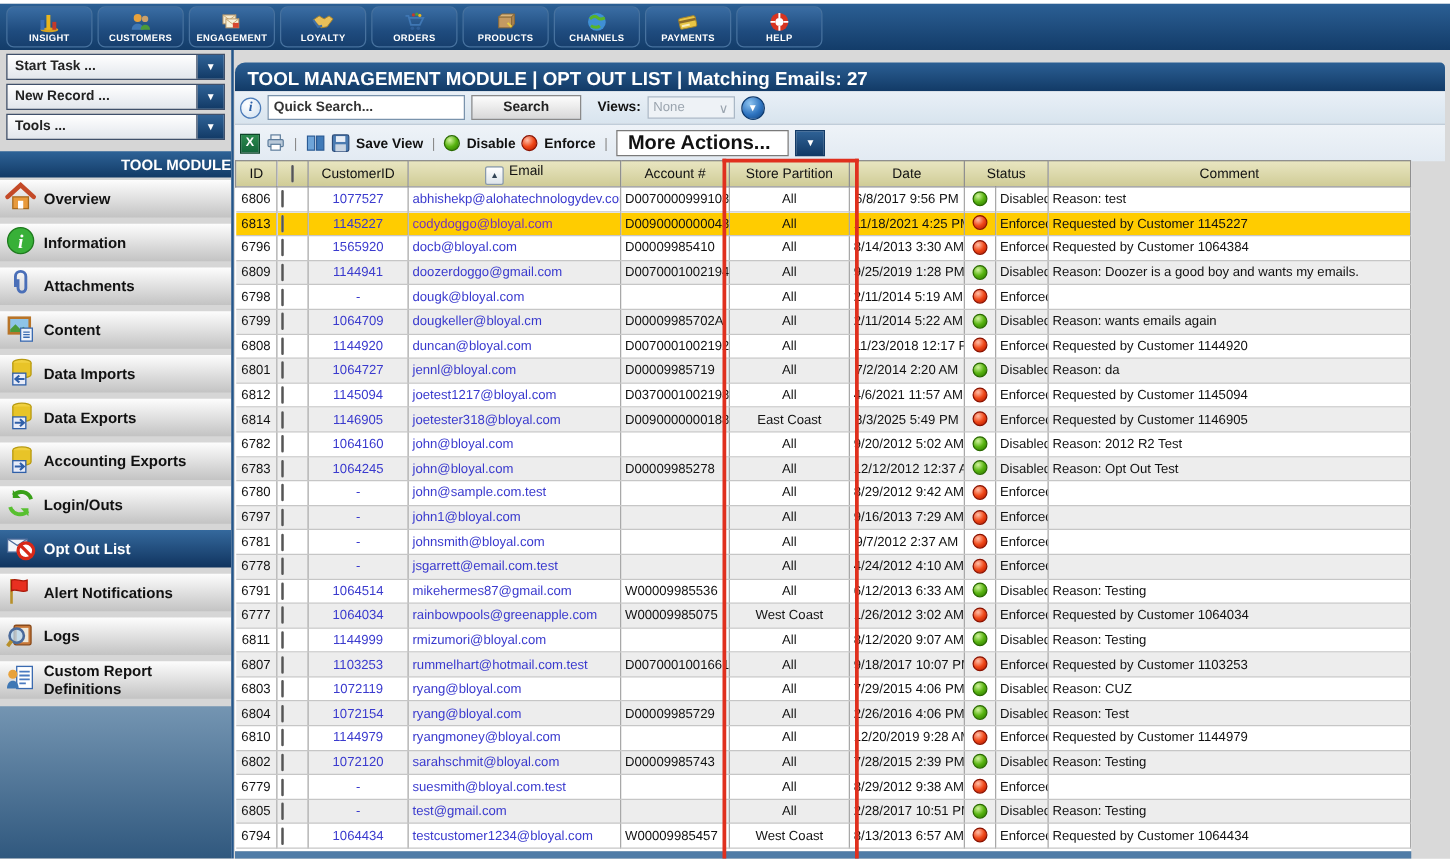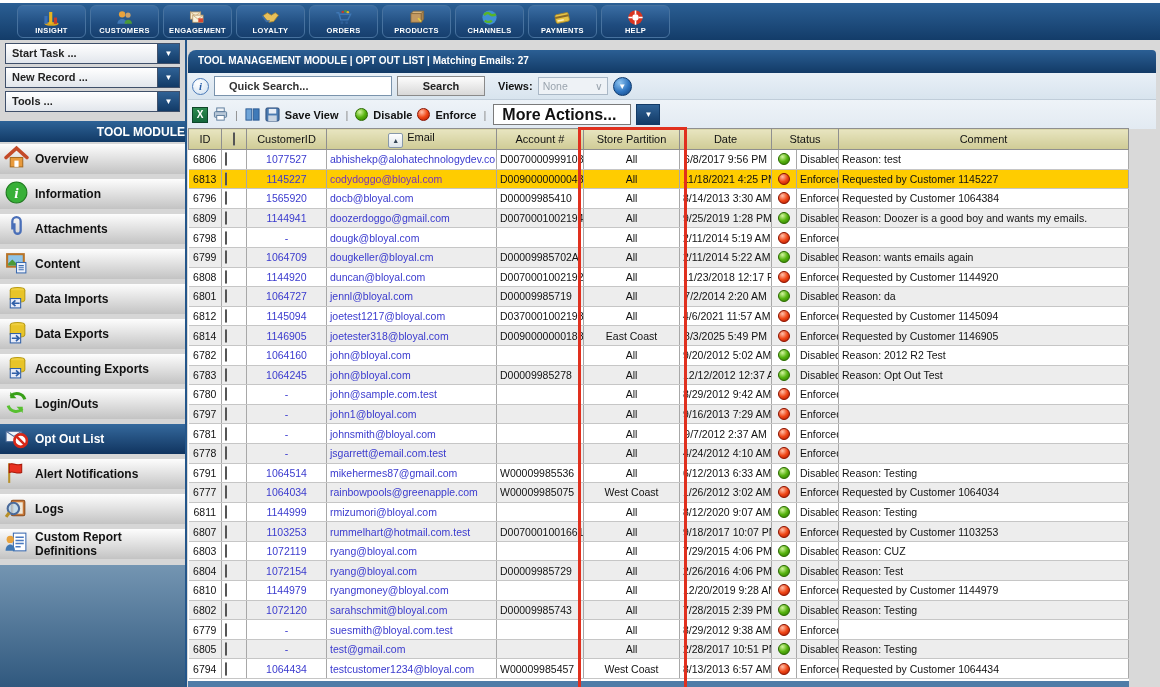--- a/index.html
+++ b/index.html
@@ -1,21 +1,21 @@
 <!DOCTYPE html>
 <html><head>
 <meta charset="utf-8">
 <style>
   html,body{margin:0;padding:0;background:#fff;}
   #screen{position:relative;width:1160px;height:687px;overflow:hidden;
     font-family:"Liberation Sans",sans-serif;background:#d9d9d9;}
   
   #topstrip{position:absolute;left:0;top:0;width:1160px;height:3px;background:#fff;}
   #nav{position:absolute;left:0;top:3px;width:1160px;height:37px;
-    background:linear-gradient(#2b5f94,#133c69);display:flex;align-items:center;padding-left:15px;box-sizing:border-box;}
+    background:linear-gradient(#2b5f94,#133c69);display:flex;align-items:center;padding-left:3px;box-sizing:border-box;}
   .navbtn{width:69px;height:33px;margin:0 2px;border-radius:6px;border:1px solid #47729f;
     background:linear-gradient(#3a6da3 0%,#1f4c7f 60%,#173f6e 100%);
     display:flex;flex-direction:column;align-items:center;justify-content:flex-end;
     color:#fff;font-size:7.5px;font-weight:bold;letter-spacing:.3px;padding-bottom:2px;box-sizing:border-box;cursor:pointer;}
   .navbtn .nicon{height:18px;display:flex;align-items:center;}
   .navbtn svg{width:19px;height:19px;}
   
   #sidebar{position:absolute;left:0;top:40px;width:185px;bottom:0;background:#d6d6d6;}
   .dd{display:flex;height:19px;margin:3px 5px 0 5px;border:1px solid #40506a;background:linear-gradient(#fff,#e2e6ec);cursor:pointer;}
   .dd .ddlabel{flex:1;font-size:11px;font-weight:bold;color:#222;padding:3px 0 0 6px;}
@@ -25,30 +25,30 @@
     color:#fff;font-size:12px;font-weight:bold;padding:4px 0 0 8px;box-sizing:border-box;text-align:right;}
   #side-items{margin-top:2px;}
   .sitem{height:30px;margin-bottom:5px;background:linear-gradient(#fdfdfd,#c3c3c3);
     display:flex;align-items:center;gap:6px;padding-left:4px;font-size:12px;font-weight:bold;color:#111;cursor:pointer;}
   .sitem svg{width:25px;height:25px;}
   .sitem.sel{background:linear-gradient(#35699d,#10345f);color:#fff;}
   #side-fill{position:absolute;left:0;right:0;bottom:0;top:525px;background:linear-gradient(#7495b2,#30587e);}
   
   #main{position:absolute;left:185px;top:40px;right:0;bottom:0;background:#d9d9d9;border-left:2px solid #24568a;box-sizing:border-box;}
   #titlebar{margin:10px 4px 0 1px;height:23px;border-radius:8px 4px 0 0;
-    background:linear-gradient(#2b5f94,#123a66);color:#fff;font-size:10px;font-weight:bold;
+    background:linear-gradient(#2b5f94,#123a66);color:#fff;font-size:15px;font-weight:bold;
     padding:5px 0 0 10px;box-sizing:border-box;}
   #searchrow{height:26px;margin:0 4px 0 1px;background:linear-gradient(#e9f0f7,#d8e4ee);
     display:flex;align-items:center;gap:5px;padding-left:4px;border-bottom:1px solid #c0cdd9;}
   .ico-info{width:15px;height:15px;border-radius:50%;border:1px solid #4a7ab8;
     background:radial-gradient(circle at 35% 30%,#fff,#cfe0f0);color:#2a5fa8;
     font-family:"Liberation Serif",serif;font-style:italic;font-weight:bold;font-size:11px;
     display:flex;align-items:center;justify-content:center;}
   #quick-search{width:148px;height:16px;border:1px solid #7a93ac;font-family:"Liberation Sans",sans-serif;
-    font-size:11px;font-weight:bold;color:#333;padding:1px 14px;}
+    font-size:11px;font-weight:bold;color:#333;padding:1px 4px;}
   #search-btn{width:88px;height:20px;border:1px solid #8a8a8a;background:linear-gradient(#fdfdfd,#d8d8d8);
     font-size:11px;font-weight:bold;color:#222;font-family:"Liberation Sans",sans-serif;cursor:pointer;}
   .views-label{font-size:11px;font-weight:bold;color:#111;margin-left:8px;}
   #views-box{width:60px;height:16px;border:1px solid #aab8c6;background:#eef2f6;color:#9aa4ae;
     font-size:10.5px;display:flex;align-items:center;justify-content:space-between;padding:0 4px;}
   .ico-go{width:17px;height:17px;border-radius:50%;border:1px solid #0d3a6e;color:#fff;font-size:8px;
     background:radial-gradient(circle at 35% 28%,#8ec4f0,#2e74c0 55%,#11417c);
     display:flex;align-items:center;justify-content:center;cursor:pointer;}
   #toolbar{height:29px;margin:0 4px 0 1px;background:linear-gradient(#eef3f8,#e2eaf2);
     display:flex;align-items:center;gap:5px;padding-left:4px;font-size:11px;font-weight:bold;color:#111;}

